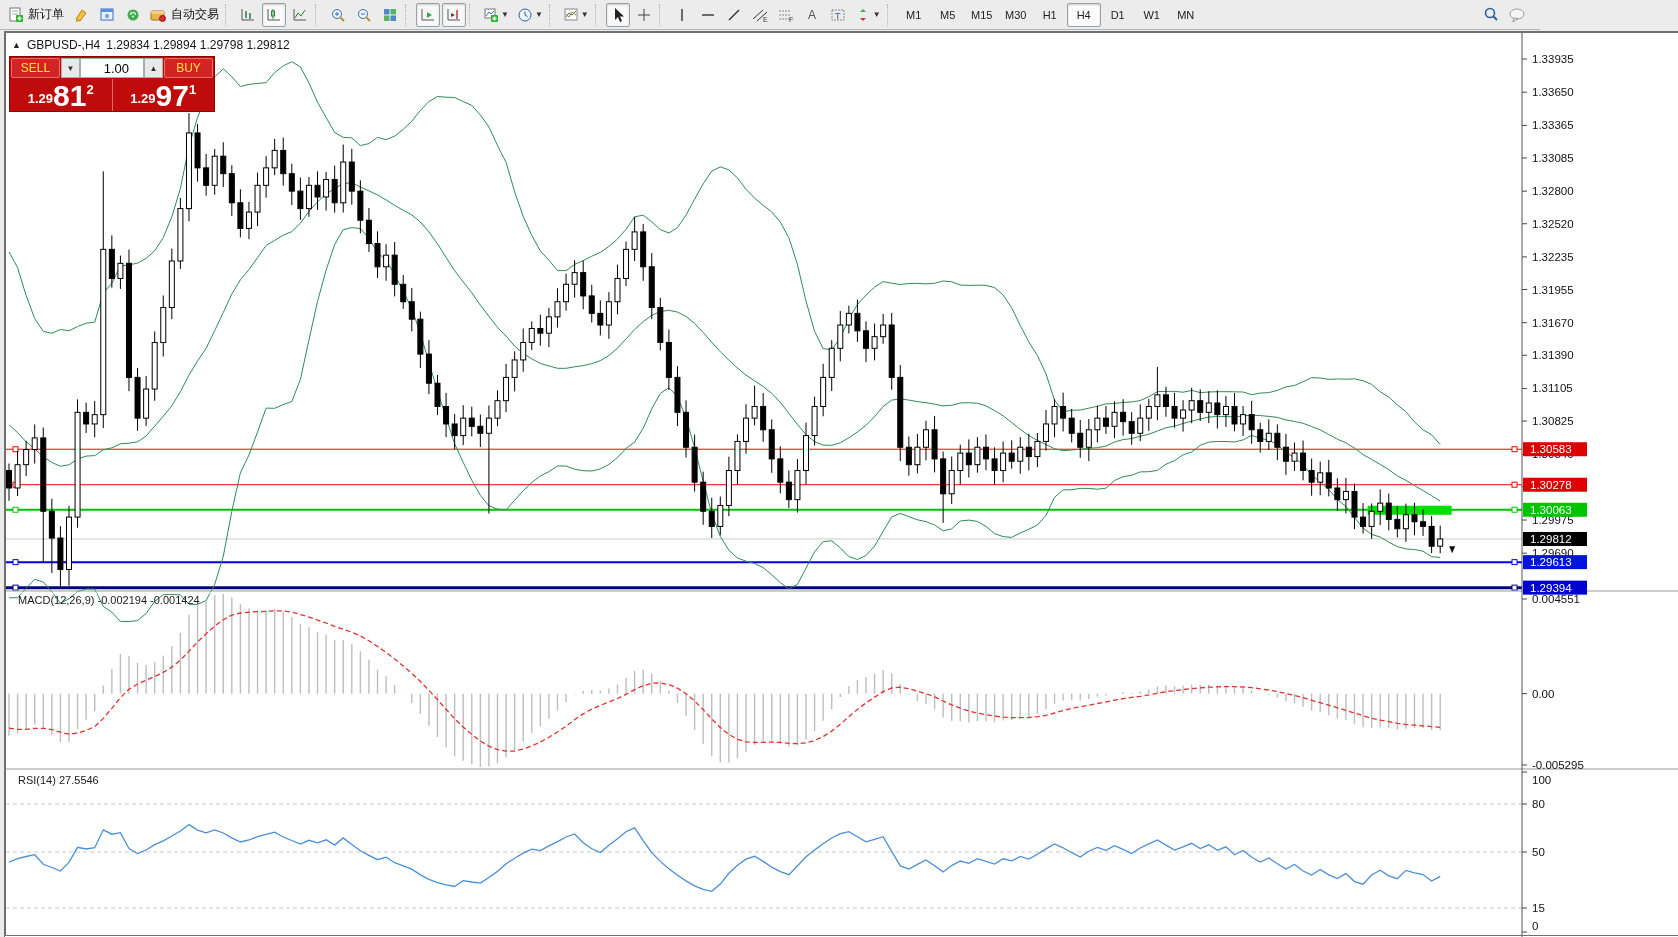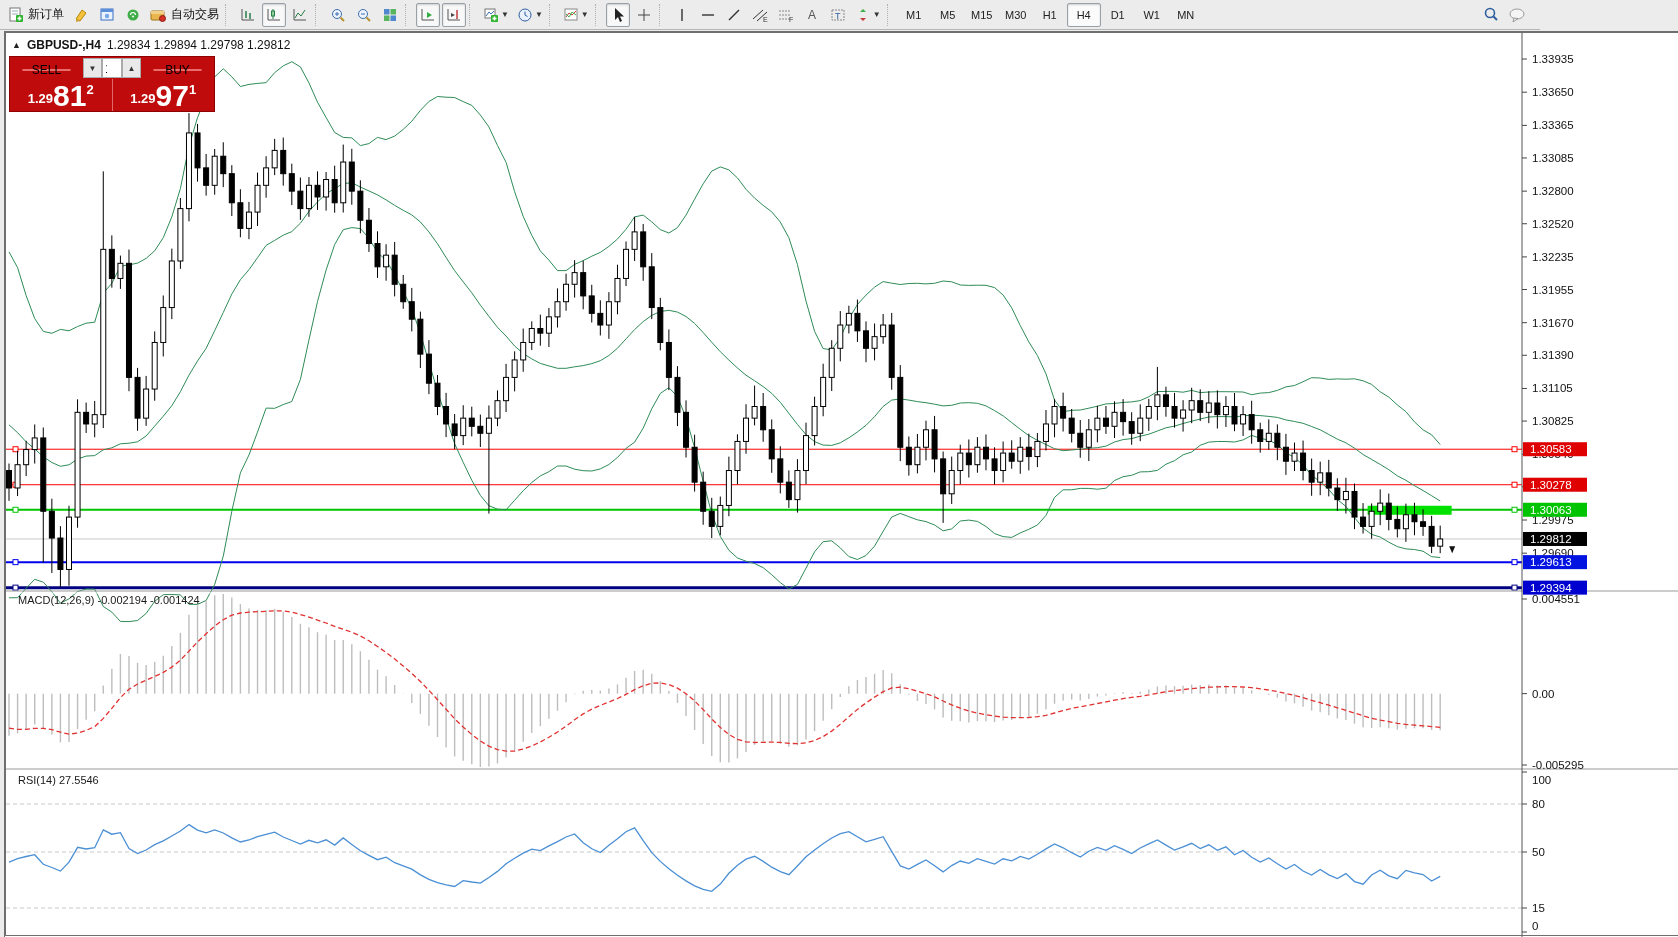--- a/index.html
+++ b/index.html
@@ -16,27 +16,27 @@
   .tfbtn{height:22px;min-width:26px;padding:0 3px;display:flex;align-items:center;justify-content:center;
     font-size:11px;color:#222;border:1px solid transparent;border-radius:2px;margin:0;}
   .tfbtn.active{border:1px solid #9aa0a8;background:#fbfbfb;box-shadow:inset 0 1px 2px rgba(0,0,0,.18);}
   #tb-right{margin-left:auto;display:flex;align-items:center;margin-right:8px;}
   
   #chartwin{position:absolute;left:4px;top:31px;width:1674px;height:906px;background:#fff;
     border:1px solid #6f6f6f;box-sizing:border-box;}
   #chart-svg{position:absolute;left:0;top:0;}
   #chart-title{position:absolute;left:7px;top:6px;font-size:12px;color:#141414;display:flex;align-items:center;gap:6px;}
   #chart-title .tri{font-size:9px;color:#222;}
-  #chart-title b{font-weight:bold;}
+  #chart-title b{font-weight:normal;}
   
   #tpanel{position:absolute;left:4px;top:24px;width:206px;height:56px;background:#bf0b0b;
     border:1px solid #8c0000;box-sizing:border-box;color:#fff;}
   #tp-row1{display:flex;height:22px;align-items:stretch;}
-  .tp-btn{flex:0 0 47px;background:#d32424;border:1px solid #e96d6d;border-radius:2px;color:#000000;
-    font-size:12px;display:flex;align-items:center;justify-content:center;margin:12px;}
+  .tp-btn{flex:0 0 47px;background:#d32424;border:1px solid #e96d6d;border-radius:2px;color:#fde047;
+    font-size:12px;display:flex;align-items:center;justify-content:center;margin:1px;}
   .tp-spin{flex:0 0 17px;background:#e9e9e9;border:1px solid #aaa;color:#333;font-size:8px;
     display:flex;align-items:center;justify-content:center;margin:1px 0;}
   .tp-vol{flex:1;background:#fff;border:1px solid #aaa;margin:1px 0;color:#000;font-size:13px;
     text-align:right;padding-right:14px;font-family:"Liberation Sans",sans-serif;min-width:0;}
   #tp-row2{display:flex;height:32px;}
   .tp-price{flex:1;display:flex;align-items:flex-end;justify-content:center;padding-bottom:2px;}
   .tp-price:first-child{border-right:1px solid #e06a6a;}
   .tp-small{font-size:13px;font-weight:bold;margin-bottom:3px;}
   .tp-big{font-size:30px;font-weight:bold;line-height:26px;}
   .tp-sup{font-size:13px;font-weight:bold;margin-bottom:12px;}

